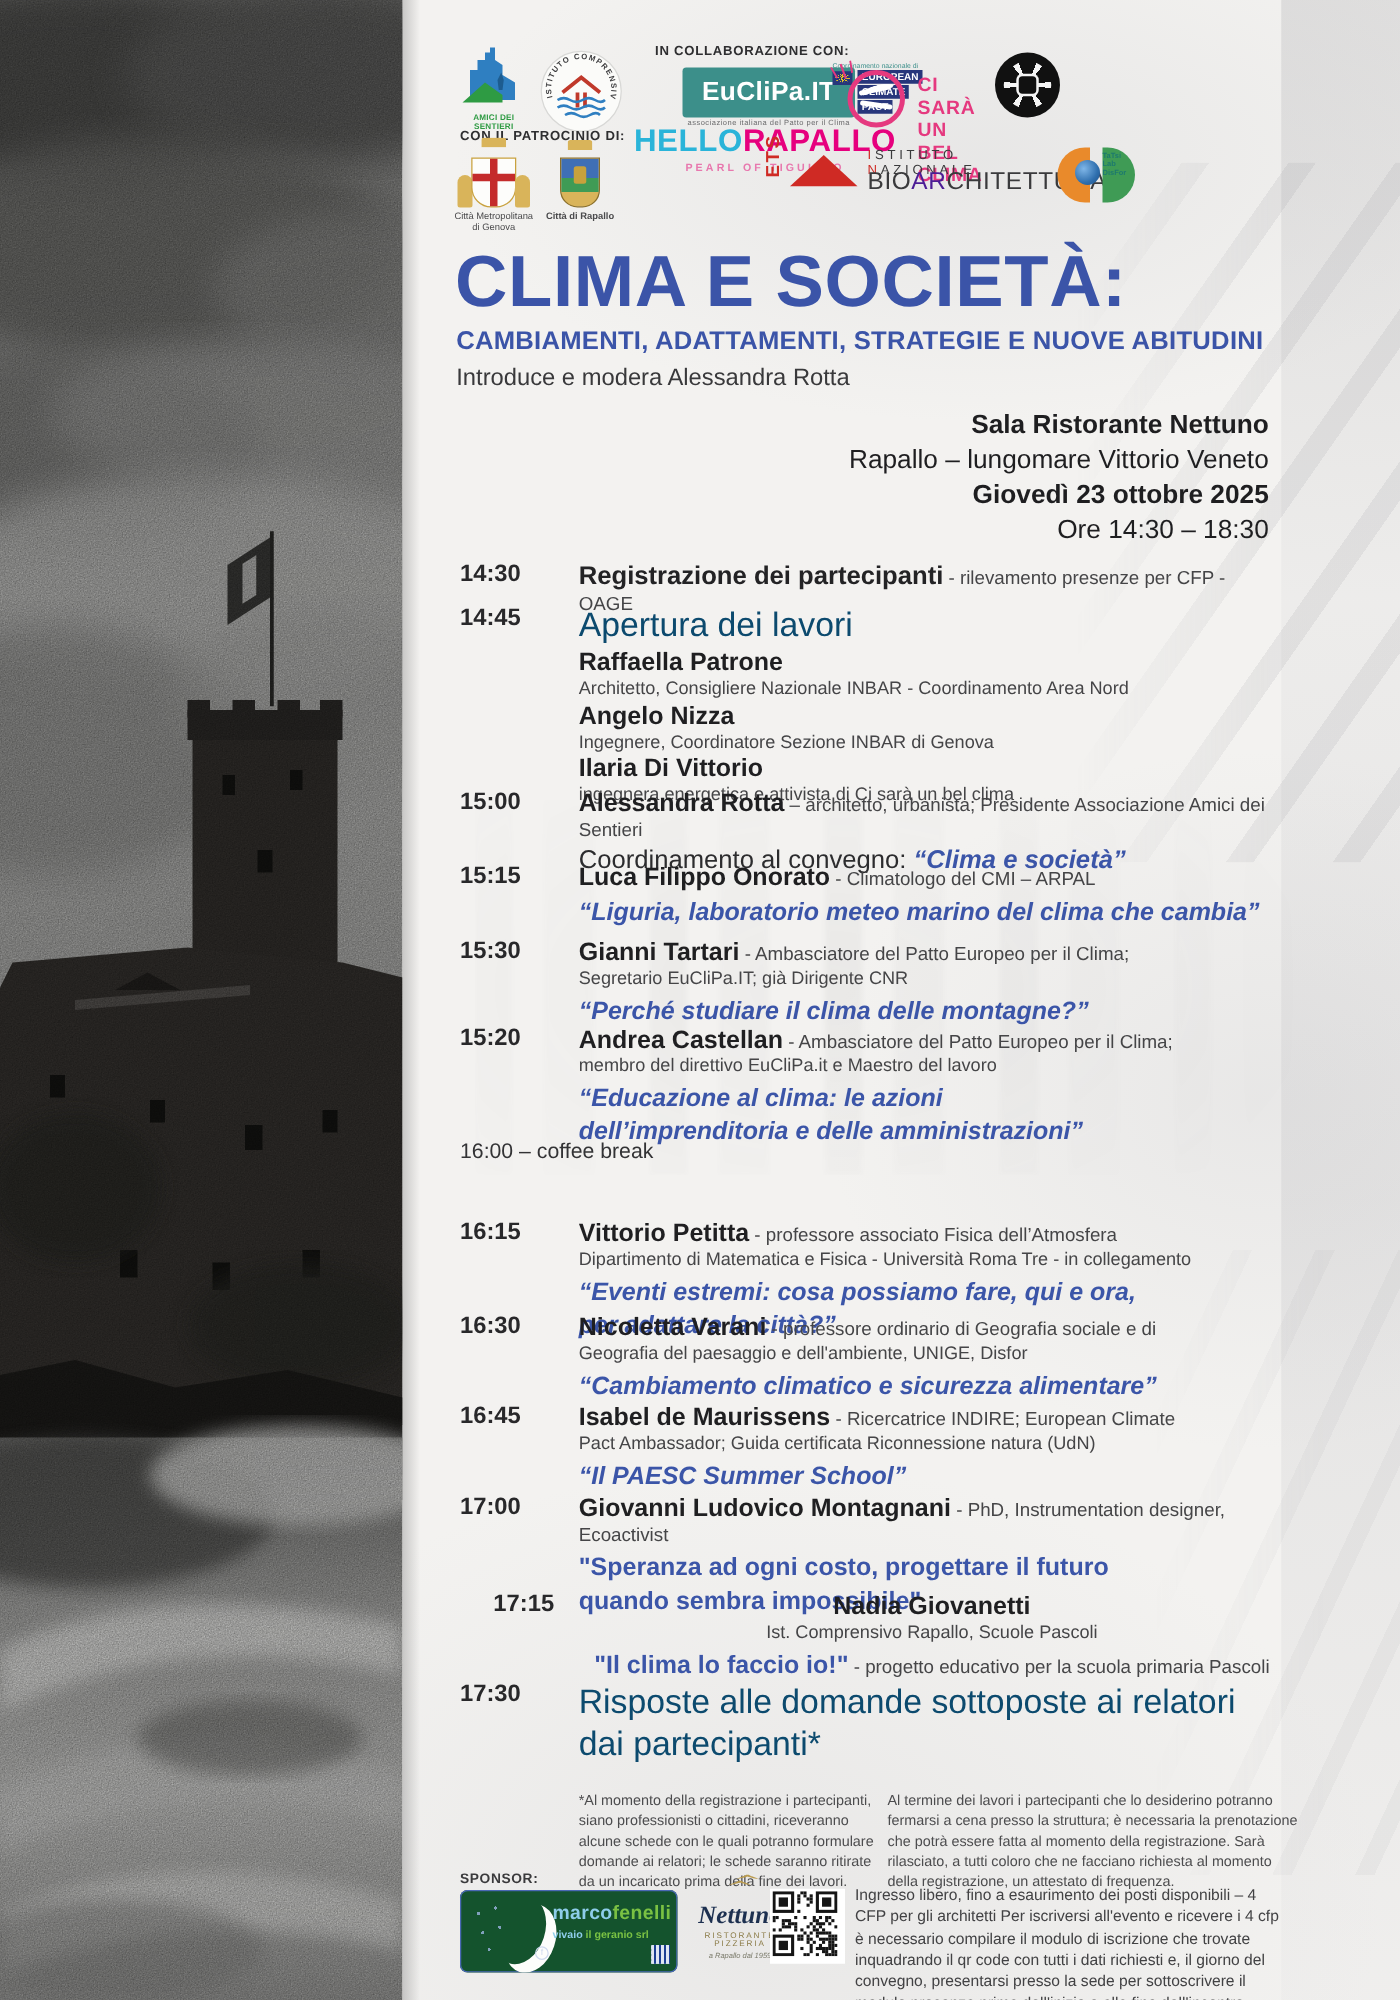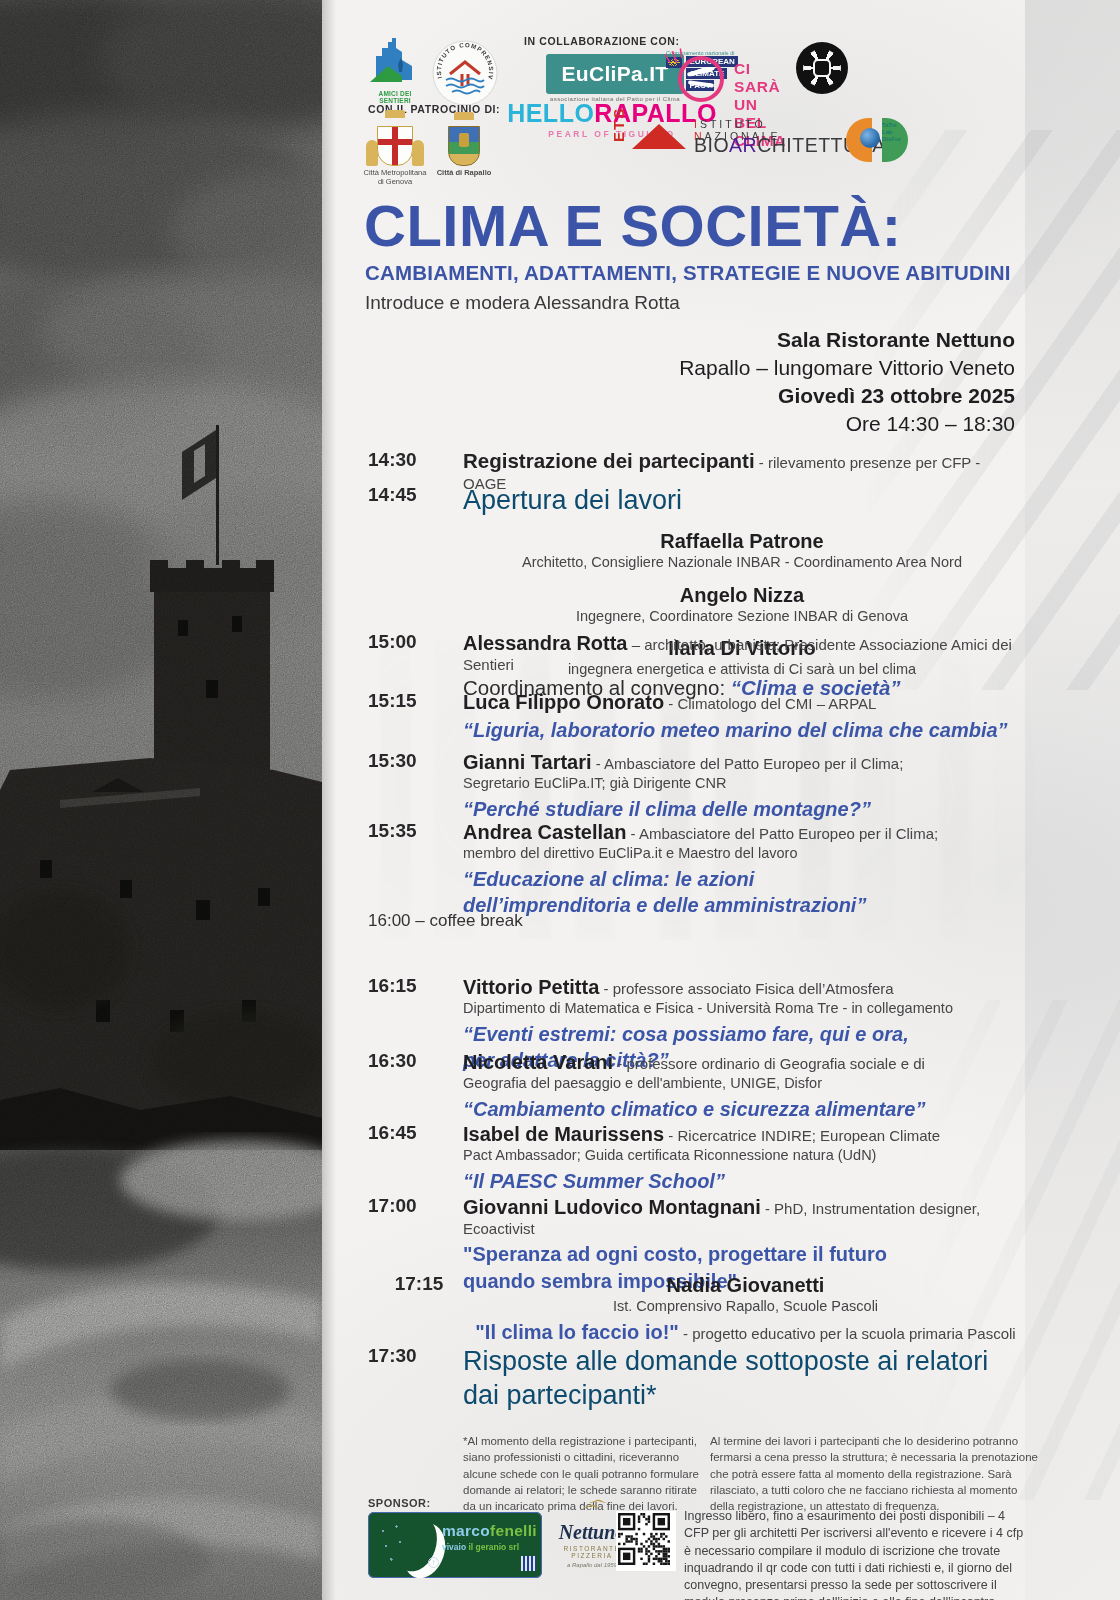--- a/index.html
+++ b/index.html
@@ -55,21 +55,21 @@
   .sched-item:nth-child(10){top:1122px;}
   .sched-item:nth-child(11){top:1195px;}
   .sched-item:nth-child(12){top:1273px;text-align:center;}
   .sched-item:nth-child(13){top:1345px;}
   .time{display:inline-block;width:95px;font-size:19px;font-weight:bold;color:#28282a;vertical-align:top;}
   .content{display:inline-block;vertical-align:top;width:558px;}
   .line{line-height:1.2;}
   .btitle{font-size:20.5px;font-weight:bold;color:#232325;}
   .ptitle{font-size:27px;color:#0c4a6e;line-height:1.25;white-space:pre-line;}
   .sname{font-size:20px;font-weight:bold;color:#1f1f21;}
-  .speaker{margin-top:12px;text-align:center;}
+  .speaker{margin-top:1px;}
   .srole{font-size:14.5px;color:#454547;line-height:1.3;}
   .suffix{font-size:15px;color:#454547;font-weight:normal;font-style:normal;}
   .quote{font-size:20px;font-weight:bold;font-style:italic;color:#3b55a8;line-height:1.32;white-space:pre-line;margin-top:3px;}
   .quote.noi{font-style:normal;}
   .introline{font-size:20.5px;color:#2c2c2e;margin-top:2px;}
   .introline .q{font-weight:bold;font-style:italic;color:#3b55a8;}
   .break-text{font-size:17px;color:#333335;}
 
   
   .fnote{position:absolute;top:1433px;font-size:11.5px;line-height:1.42;color:#4c4c4e;}
@@ -369,21 +369,21 @@
         </div><div class="speaker">
           <div class="sname">Angelo Nizza</div>
           <div class="srole">Ingegnere, Coordinatore Sezione INBAR di Genova</div>
         </div><div class="speaker">
           <div class="sname">Ilaria Di Vittorio</div>
           <div class="srole">ingegnera energetica e attivista di Ci sarà un bel clima</div>
         </div></div></div>
     <div class="sched-item"><span class="time">15:00</span><div class="content"><div class="line"><span class="sname">Alessandra Rotta</span><span class="suffix"> – architetto, urbanista; Presidente Associazione Amici dei Sentieri</span></div><div class="introline"><span>Coordinamento al convegno: </span><span class="q">“Clima e società”</span></div></div></div>
     <div class="sched-item"><span class="time">15:15</span><div class="content"><div class="line"><span class="sname">Luca Filippo Onorato</span><span class="suffix"> - Climatologo del CMI – ARPAL</span></div><div class="quote">“Liguria, laboratorio meteo marino del clima che cambia”</div></div></div>
     <div class="sched-item"><span class="time">15:30</span><div class="content"><div class="line"><span class="sname">Gianni Tartari</span><span class="suffix"> - Ambasciatore del Patto Europeo per il Clima;</span></div><div class="srole">Segretario EuCliPa.IT; già Dirigente CNR</div><div class="quote">“Perché studiare il clima delle montagne?”</div></div></div>
-    <div class="sched-item"><span class="time">15:35</span><div class="content"><div class="line"><span class="sname">Andrea Castellan</span><span class="suffix"> - Ambasciatore del Patto Europeo per il Clima;</span></div><div class="srole">membro del direttivo EuCliPa.it e Maestro del lavoro</div><div class="quote">“Educazione al clima: le azioni
+    <div class="sched-item"><span class="time">15:20</span><div class="content"><div class="line"><span class="sname">Andrea Castellan</span><span class="suffix"> - Ambasciatore del Patto Europeo per il Clima;</span></div><div class="srole">membro del direttivo EuCliPa.it e Maestro del lavoro</div><div class="quote">“Educazione al clima: le azioni
 dell’imprenditoria e delle amministrazioni”</div></div></div>
     <div class="sched-item">
       <div class="break-text">16:00 – coffee break</div>
     </div>
     <div class="sched-item"><span class="time">16:15</span><div class="content"><div class="line"><span class="sname">Vittorio Petitta</span><span class="suffix"> - professore associato Fisica dell’Atmosfera</span></div><div class="srole">Dipartimento di Matematica e Fisica - Università Roma Tre - in collegamento</div><div class="quote">“Eventi estremi: cosa possiamo fare, qui e ora,
 per adattare la città?”</div></div></div>
     <div class="sched-item"><span class="time">16:30</span><div class="content"><div class="line"><span class="sname">Nicoletta Varani</span><span class="suffix"> - professore ordinario di Geografia sociale e di</span></div><div class="srole">Geografia del paesaggio e dell'ambiente, UNIGE, Disfor</div><div class="quote">“Cambiamento climatico e sicurezza alimentare”</div></div></div>
     <div class="sched-item"><span class="time">16:45</span><div class="content"><div class="line"><span class="sname">Isabel de Maurissens</span><span class="suffix"> - Ricercatrice INDIRE; European Climate</span></div><div class="srole">Pact Ambassador; Guida certificata Riconnessione natura (UdN)</div><div class="quote">“Il PAESC Summer School”</div></div></div>
     <div class="sched-item"><span class="time">17:00</span><div class="content"><div class="line"><span class="sname">Giovanni Ludovico Montagnani</span><span class="suffix"> - PhD, Instrumentation designer, Ecoactivist</span></div><div class="quote noi">"Speranza ad ogni costo, progettare il futuro
 quando sembra impossibile"</div></div></div>

